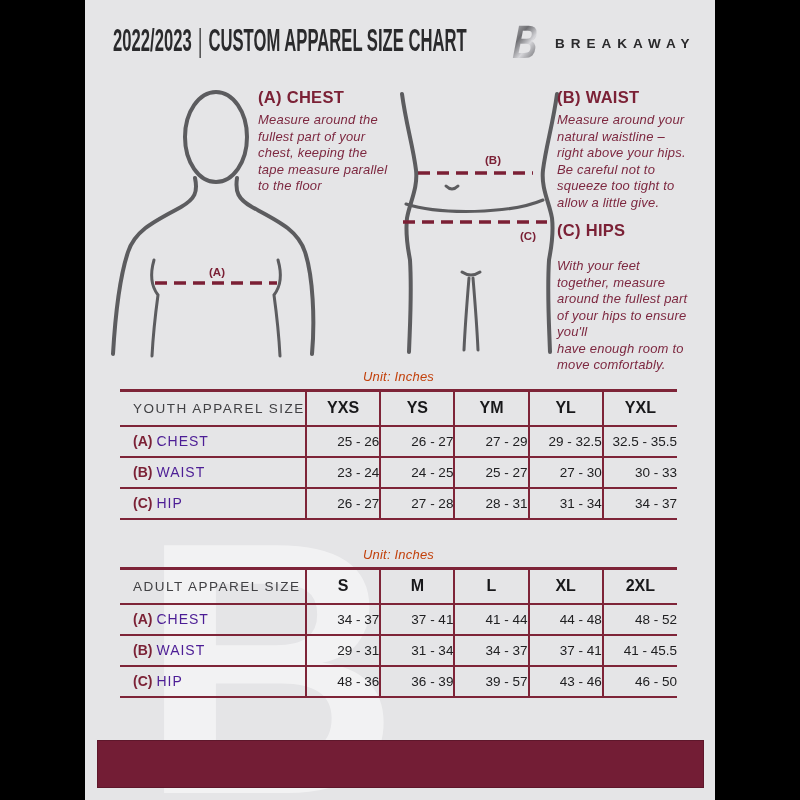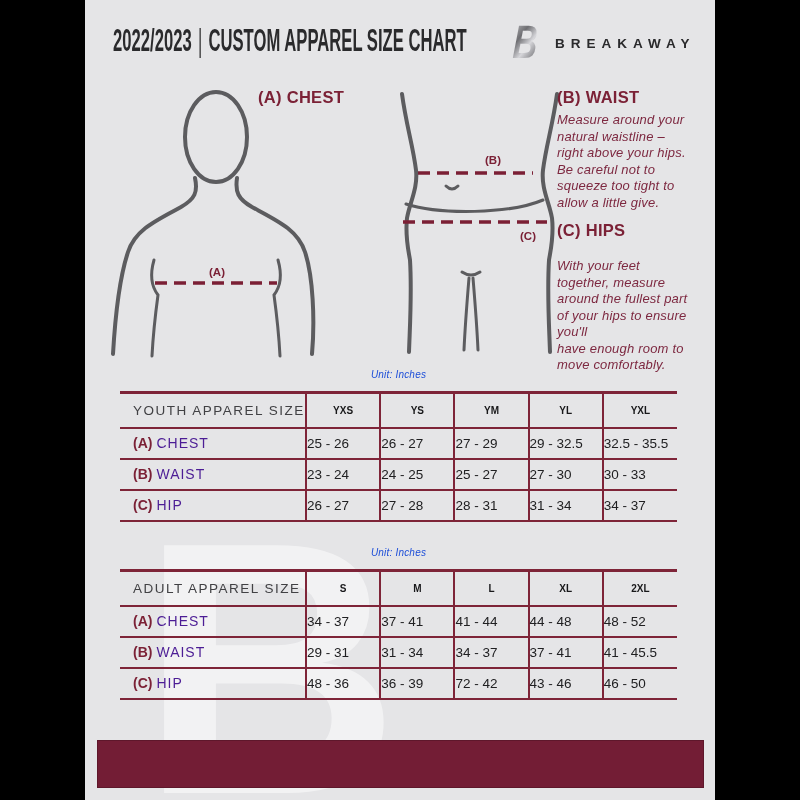--- a/index.html
+++ b/index.html
@@ -70,44 +70,44 @@
   #figure-hips{left:300px;top:88px;}
   
   .size-section{position:absolute;left:35px;width:557px;z-index:2;}
   #youth-section{top:367px;}
   #adult-section{top:545px;}
   .section-title{
     text-align:center;font-size:15px;font-weight:bold;color:#1f1f21;
     letter-spacing:0.4px;
   }
   .section-unit{
-    text-align:center;font-size:10px;font-style:italic;color:#1d4ed8;
+    text-align:center;font-size:13px;font-style:italic;color:#c2410c;
     margin-top:2px;letter-spacing:0.2px;
   }
   table.size-table{
-    border-collapse:collapse;table-layout:fixed;width:557px;margin-top:11px;
+    border-collapse:collapse;table-layout:fixed;width:557px;margin-top:5px;
     border-top:3px solid var(--maroon-line);
     border-bottom:2px solid var(--maroon-line);
     background:transparent;
   }
   table.size-table tr{height:31px;}
   table.size-table tr.head-row{height:35px;}
   table.size-table tbody tr{border-top:2px solid var(--maroon-line);}
   table.size-table .vline{border-left:2px solid var(--maroon-line);}
   col.label-col{width:186px;}
   col.data-col{width:74.2px;}
   th.label-head{
     text-align:left;padding-left:13px;font-weight:normal;
     font-size:13.5px;letter-spacing:1.5px;color:#414144;
   }
-  th.size-head{font-size:10px;font-weight:bold;color:#18181a;text-align:center;}
+  th.size-head{font-size:16px;font-weight:bold;color:#18181a;text-align:center;}
   td.row-label{text-align:left;padding-left:13px;font-size:14px;}
   td.row-label .prefix{font-weight:bold;color:var(--maroon);}
   td.row-label .lbl{color:#4c1d95;letter-spacing:1px;margin-left:4px;}
-  td.val{font-size:13.5px;color:#202022;text-align:left;}
+  td.val{font-size:13.5px;color:#202022;text-align:right;}
   
   .footer-bar{
     position:absolute;left:12px;top:740px;width:607px;height:48px;
     background:var(--bar);z-index:2;
     box-shadow:inset 0 0 0 1px rgba(0,0,0,0.18);
   }
 </style>
 </head>
 <body>
 
@@ -144,20 +144,25 @@
       <path d="M 84,190 C 82,214 80,240 79,262" stroke-width="3"></path>
       <path d="M 88,190 C 90,214 92,240 93,262" stroke-width="3"></path>
     </g>
     <line x1="33" y1="85" x2="148" y2="85" stroke="#7b1f35" stroke-width="3.5" stroke-dasharray="12 7"></line>
     <line x1="18" y1="134" x2="162" y2="134" stroke="#7b1f35" stroke-width="3.5" stroke-dasharray="12 7"></line>
     <text x="108" y="76" text-anchor="middle" font-size="11.5" font-weight="bold" fill="#7b2136">(B)</text>
     <text x="143" y="152" text-anchor="middle" font-size="11.5" font-weight="bold" fill="#7b2136">(C)</text>
   </svg>
 
   <div id="chest-heading" class="guide-heading">(A) CHEST</div>
+  <div id="chest-body" class="guide-body">Measure around the
+fullest part of your
+chest, keeping the
+tape measure parallel
+to the floor</div>
   <div id="waist-heading" class="guide-heading">(B) WAIST</div>
   <div id="waist-body" class="guide-body">Measure around your
 natural waistline –
 right above your hips.
 Be careful not to
 squeeze too tight to
 allow a little give.</div>
   <div id="hips-heading" class="guide-heading">(C) HIPS</div>
   <div id="hips-body" class="guide-body">With your feet
 together, measure
@@ -252,21 +257,21 @@
           <td class="val vline">29 - 31</td>
           <td class="val vline">31 - 34</td>
           <td class="val vline">34 - 37</td>
           <td class="val vline">37 - 41</td>
           <td class="val vline">41 - 45.5</td>
         </tr>
         <tr>
           <td class="row-label"><span class="prefix">(C)</span><span class="lbl">HIP</span></td>
           <td class="val vline">48 - 36</td>
           <td class="val vline">36 - 39</td>
-          <td class="val vline">72 - 42</td>
+          <td class="val vline">39 - 57</td>
           <td class="val vline">43 - 46</td>
           <td class="val vline">46 - 50</td>
         </tr>
       </tbody>
     </table>
   </div>
 
   <div class="footer-bar"></div>
 </div>
 

